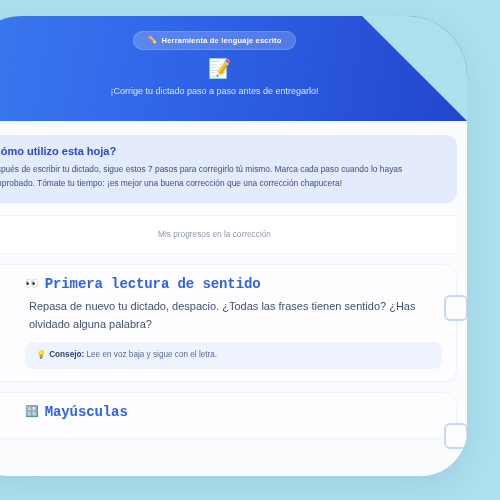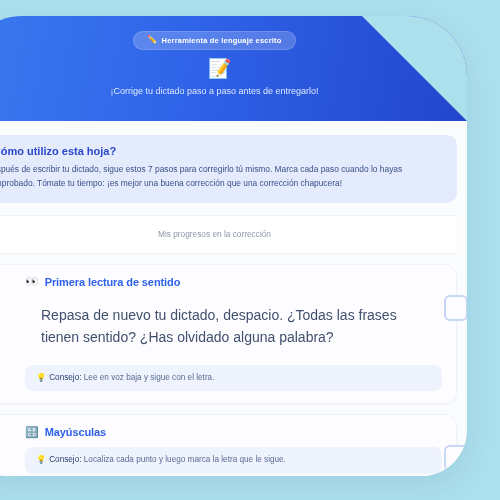--- a/index.html
+++ b/index.html
@@ -122,40 +122,41 @@
     border-radius:6px;
     background:#fdfdff;
   }
   .step-head{
     display:flex;align-items:center;gap:6px;
     margin-bottom:6px;
   }
   .step-head .si{font-size:11px;line-height:1;}
   .step-head .stitle{
     color:#2f62e8;
-    font-size:11px;font-weight:bold;
+    font-size:14px;font-weight:bold;
     letter-spacing:-.1px;
+    font-family:Liberation Mono, monospace;
   }
   .step-desc{
-    margin:16px;
+    margin:4px;
     color:#41506e;
-    font-size:14px;
+    font-size:11px;
     line-height:1.62;
   }
   .tip{
     margin-top:9px;
     background:#eef3fe;
     border-radius:8px;
     padding:7px 11px;
     font-size:8.2px;
     line-height:1.5;
     color:#5b6c8f;
   }
   .tip .bulb{color:#f5c23a;margin-right:3px;}
-  .tip .tlabel{color:#2b3f6d;font-weight:normal;text-align:right;}
+  .tip .tlabel{color:#2b3f6d;font-weight:bold;text-align:right;}
 </style>
 </head>
 <body>
 
 <div id="viewport">
 
   <div id="sheet">
 
     <div id="header">
       <div id="header-cut"></div>
@@ -197,20 +198,16 @@
       </div>
     </div>
 
     <div class="step">
 
       <div class="step-check"></div>
       <div class="step-head">
         <span class="si">🔠</span>
         <span class="stitle">Mayúsculas</span>
       </div>
-      <div class="tip">
-        <span class="bulb">💡</span><span class="tlabel">Consejo:</span>
-        <span>Localiza cada punto y luego marca la letra que le sigue.</span>
-      </div>
     </div>
 
   </div>
 </div>
 
 </body></html>

